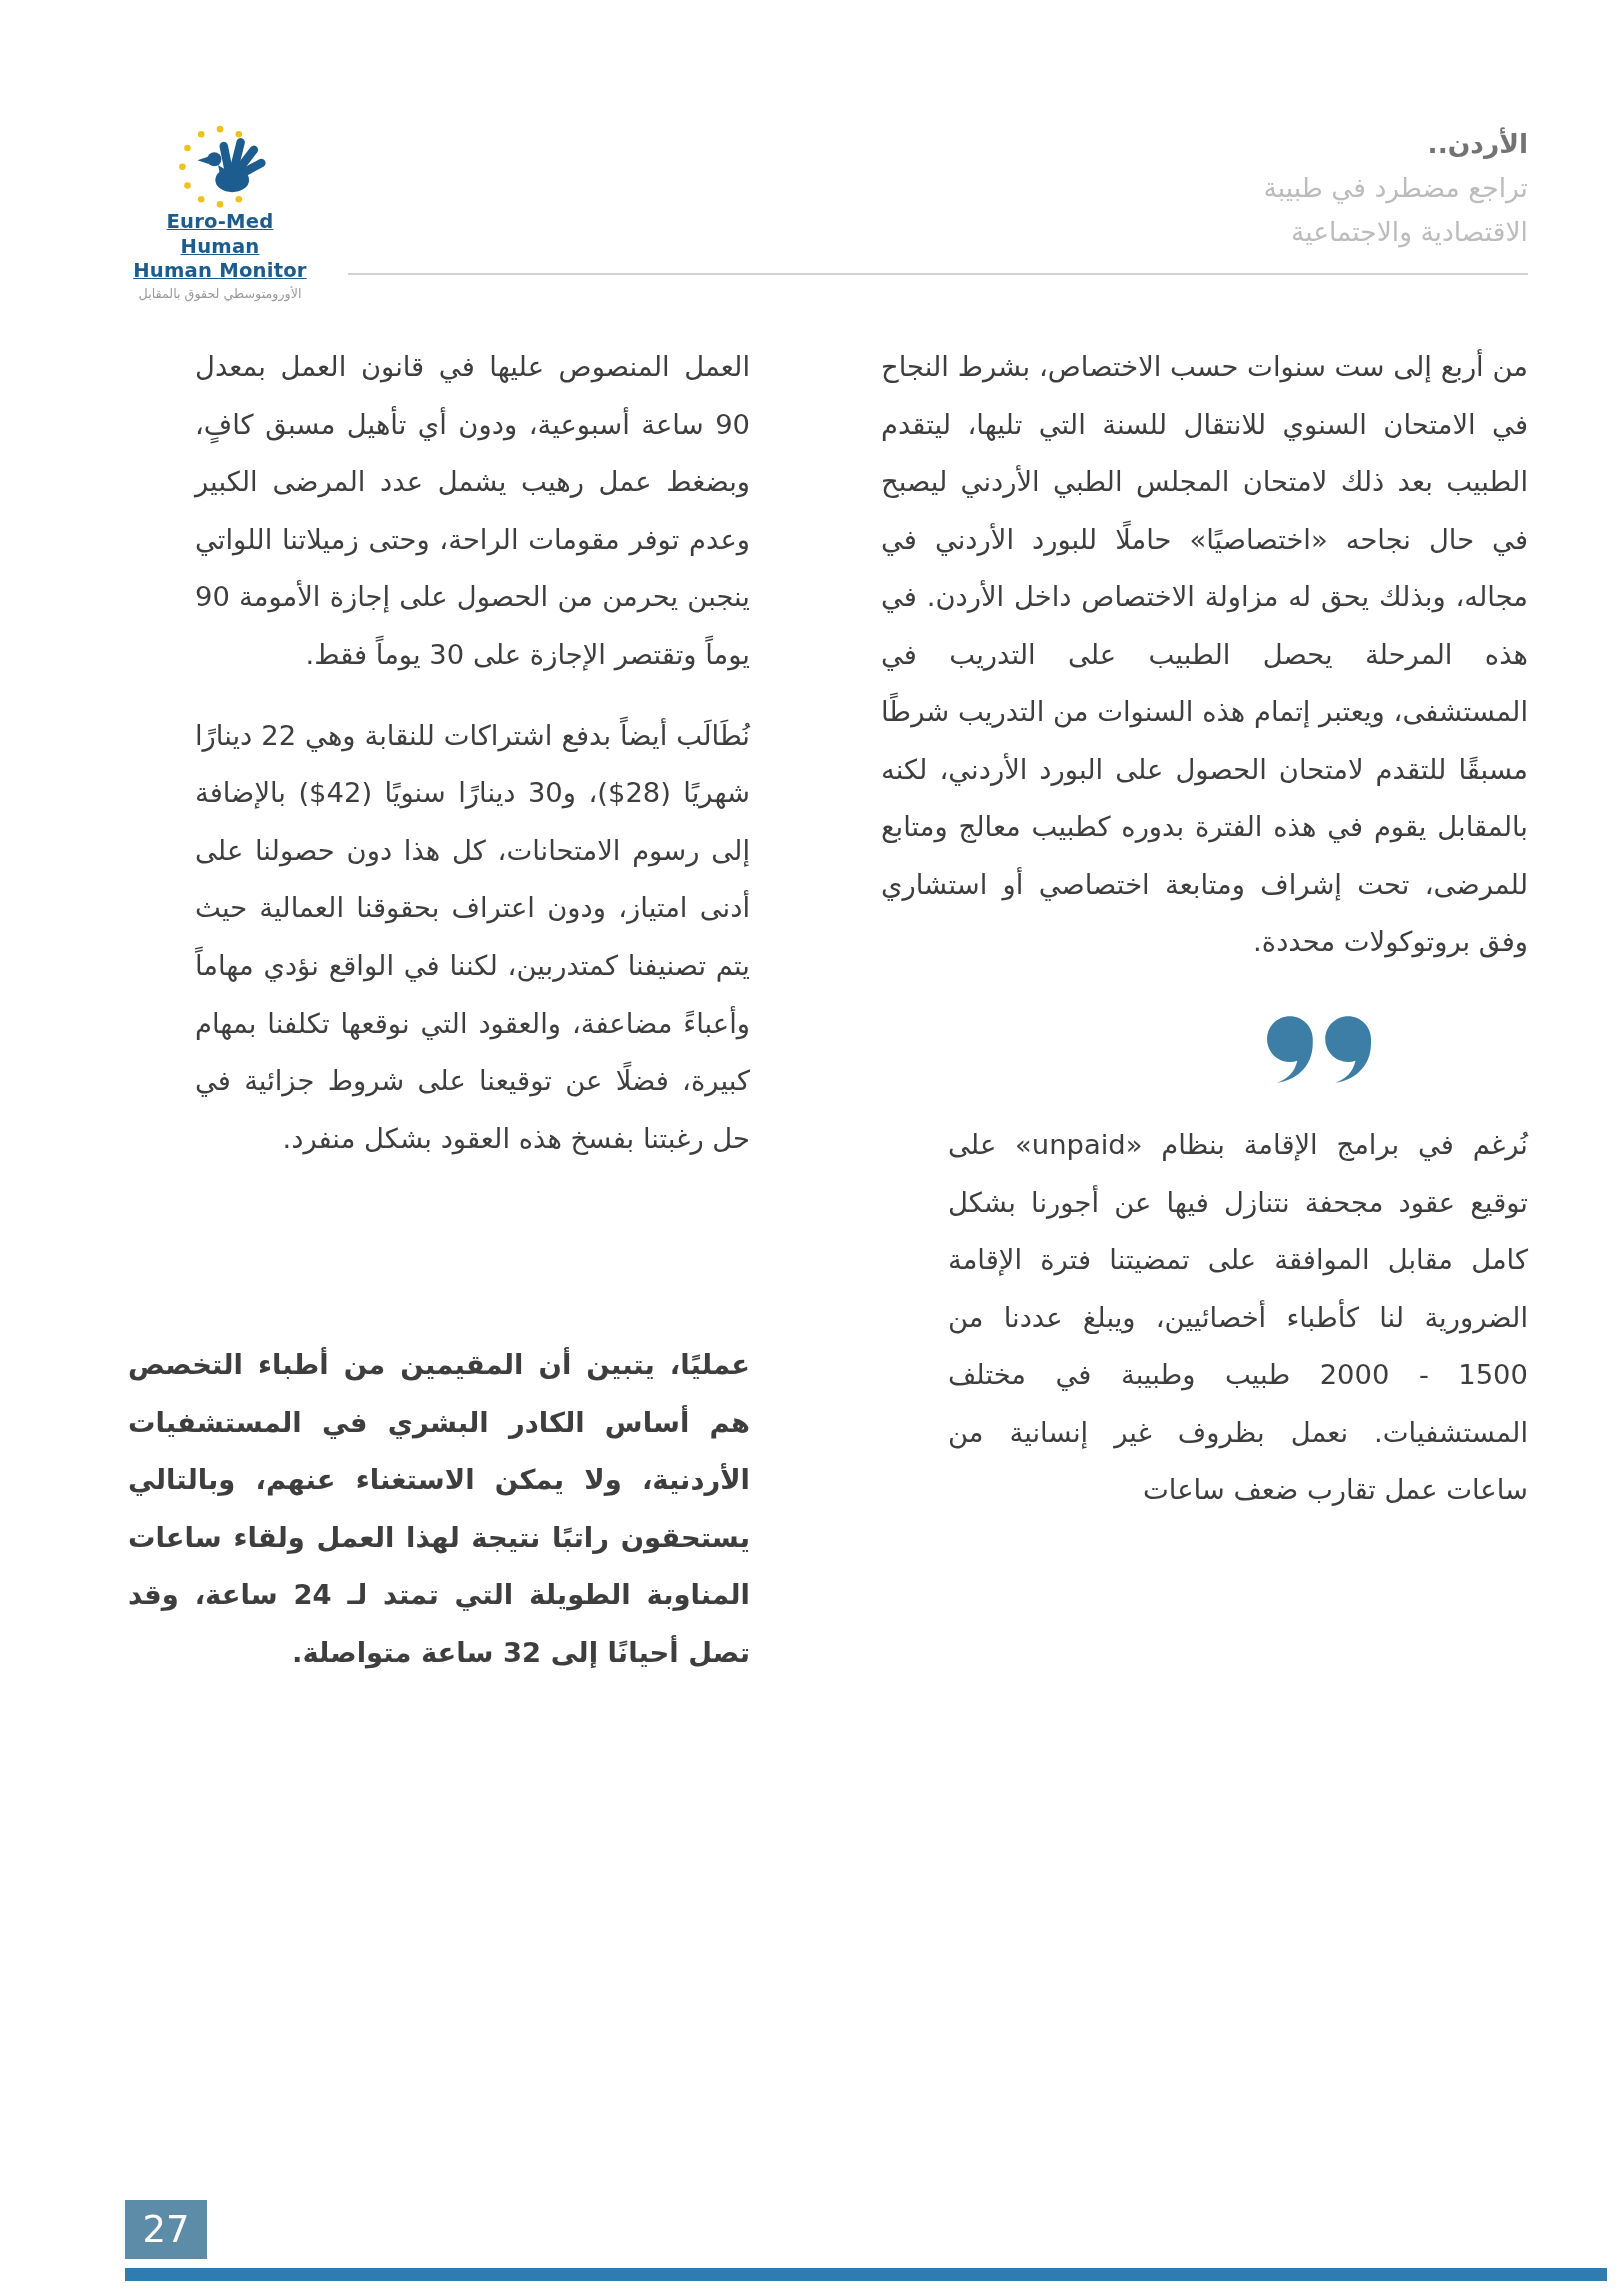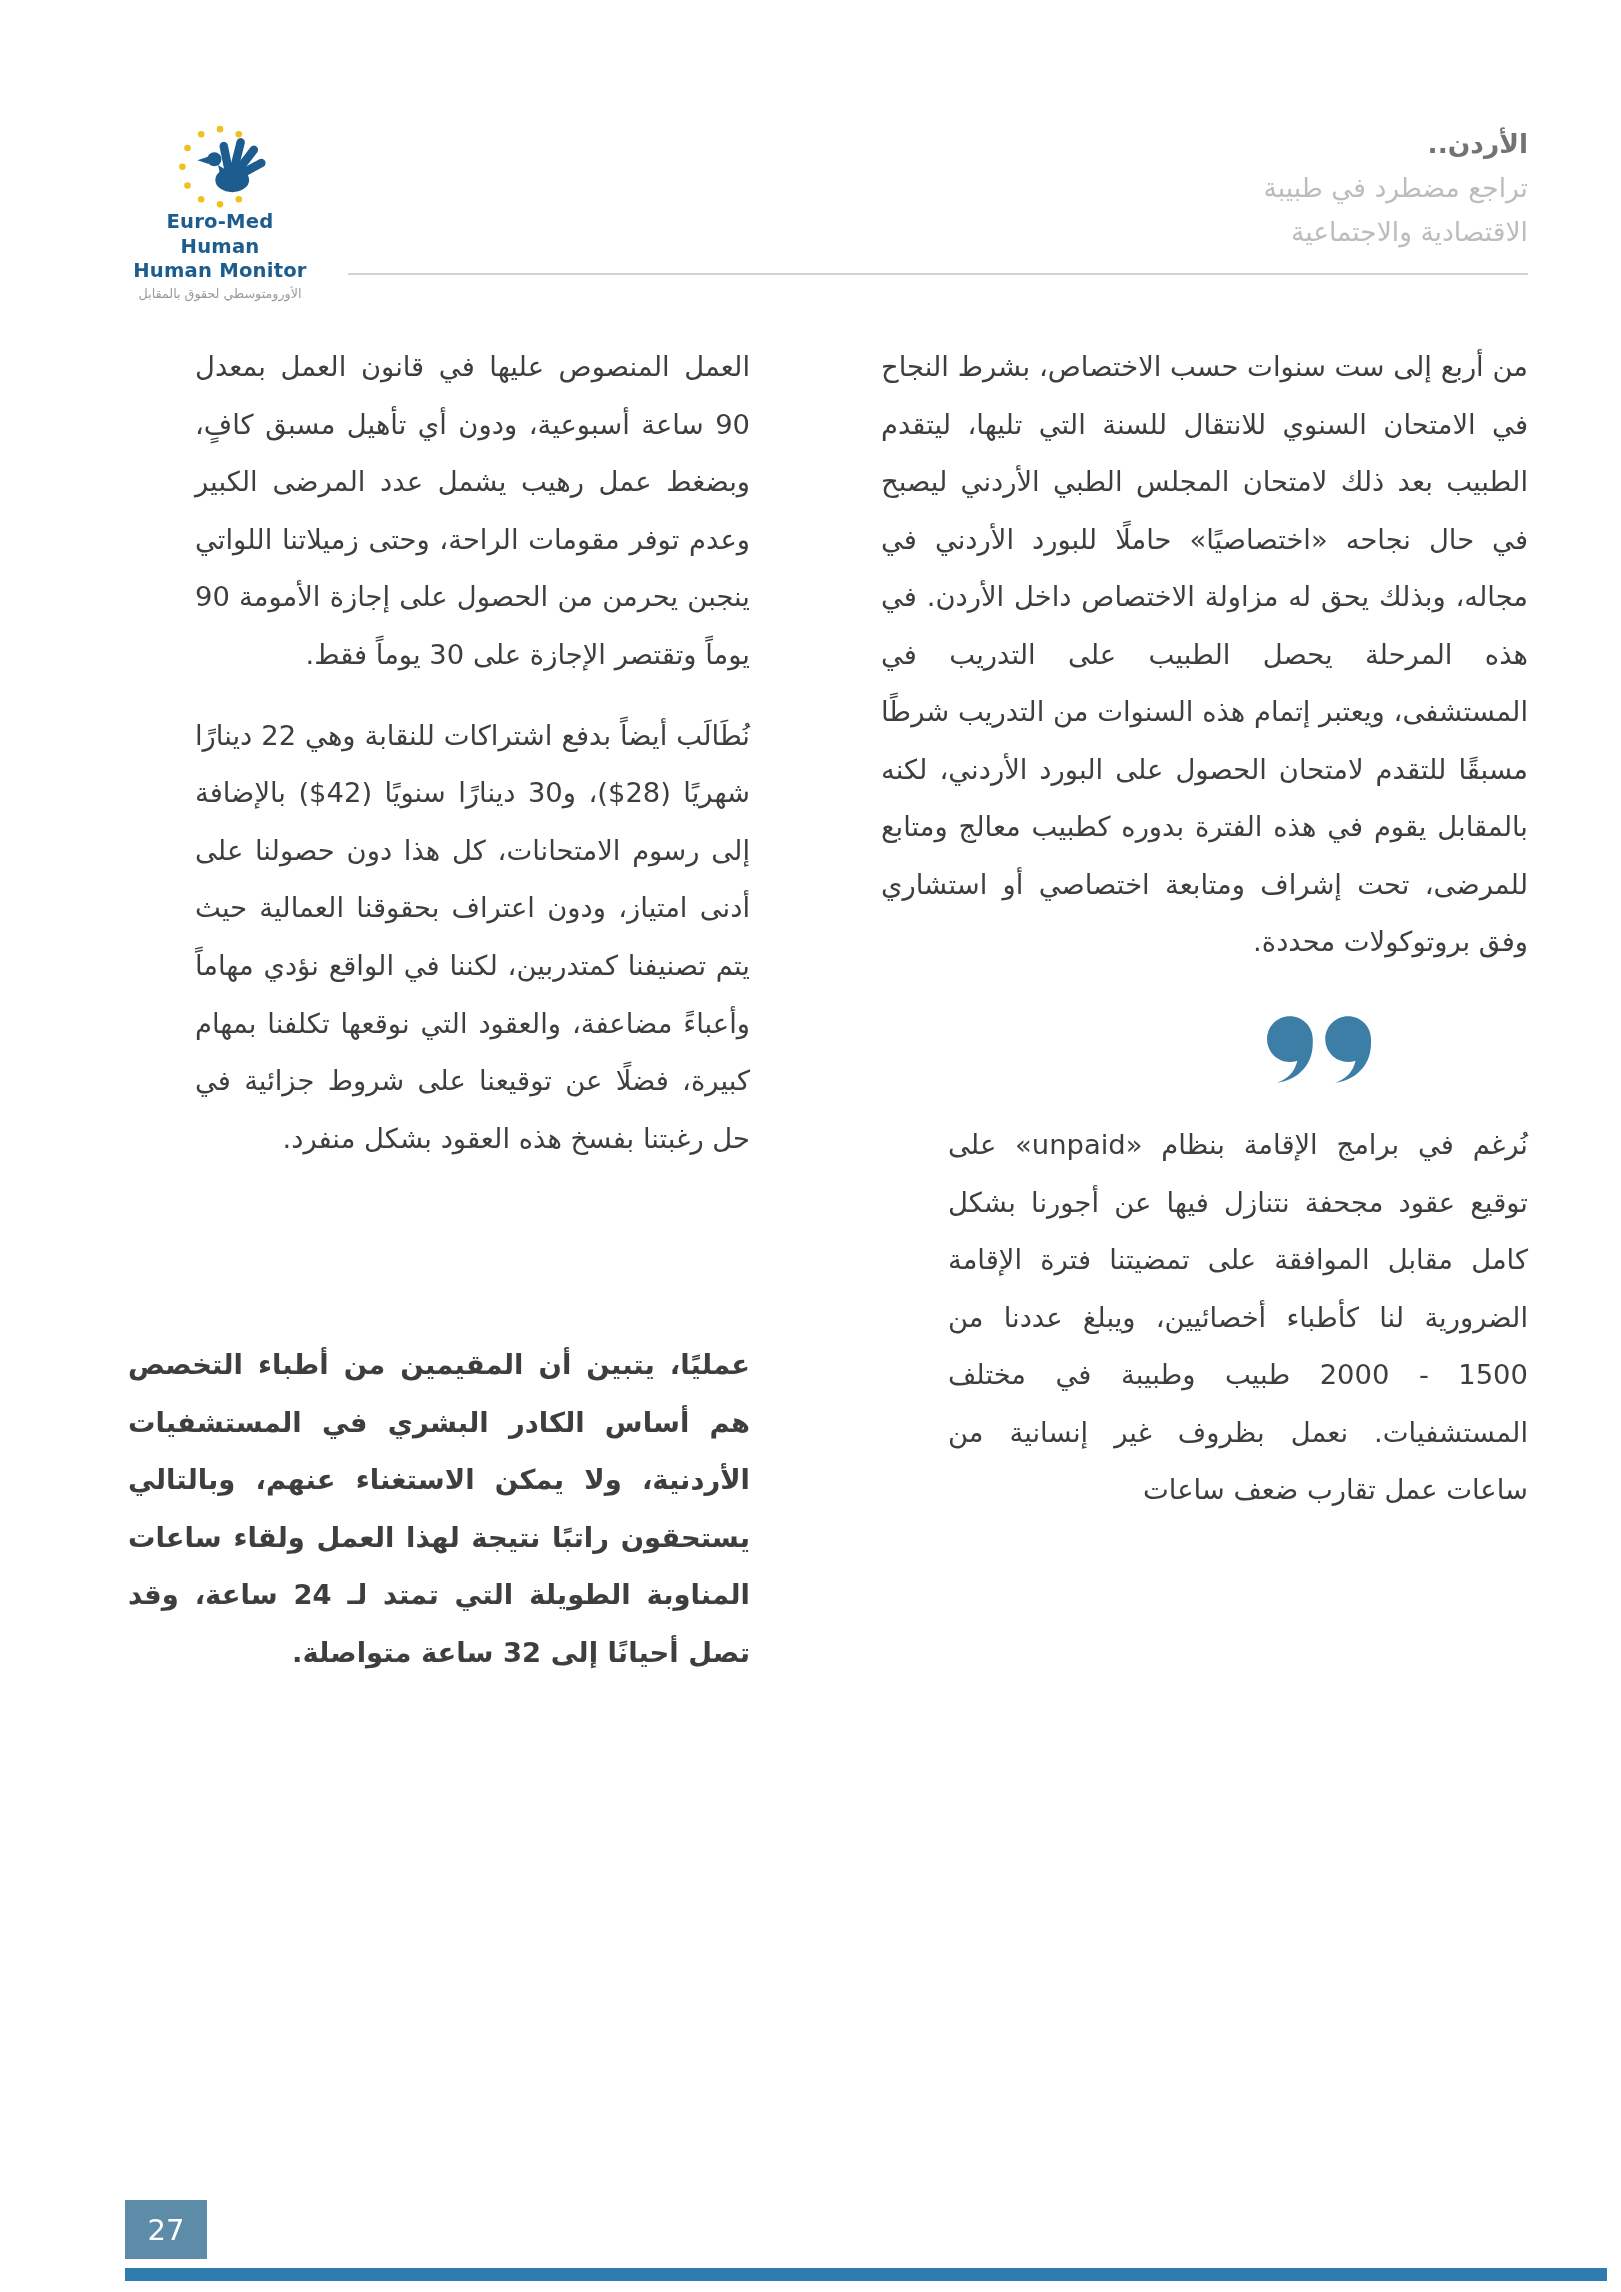--- a/index.html
+++ b/index.html
@@ -8,21 +8,21 @@
     width:1621px;height:2293px;
     background:#ffffff;
     font-family:"DejaVu Sans", sans-serif;
     overflow:hidden;
   }
 
   
   .header{position:absolute;top:116px;left:127px;right:93px;height:167px;}
   .logo{position:absolute;left:0;top:0;width:186px;text-align:center;}
   .logo svg{width:94px;height:94px;display:block;margin:0 auto;}
-  .logo-en{color:#1d5c8e;font-weight:bold;font-size:19.6px;line-height:24.5px;letter-spacing:0.2px;}
+  .logo-en{color:#1d5c8e;font-weight:bold;font-size:19.6px;line-height:24.5px;letter-spacing:0.2px;text-decoration:underline;}
   .logo-ar{color:#9a9a9a;font-size:12.7px;margin-top:2.9px;direction:rtl;}
   .header-title{
     position:absolute;right:0;top:5.9px;text-align:right;direction:rtl;
     color:#bcbcbc;font-size:26.5px;line-height:44px;
   }
   .header-title .ht-bold{color:#737373;font-weight:bold;}
   .header-rule{position:absolute;left:221px;right:0;top:157px;height:2px;background:#d2d2d2;}
 
   
   .columns{
@@ -43,21 +43,21 @@
     display:flex;justify-content:flex-start;
     padding-right:157px;margin:43px 0 29px;
   }
   .quote-icon svg{width:104px;height:73px;}
   .closing{margin-top:169px !important;font-weight:bold;}
 
   
   .page-number{
     position:absolute;left:125px;bottom:34px;
     width:82px;height:59px;background:#5d8ca8;
-    color:#ffffff;font-size:29px;
+    color:#ffffff;font-size:37px;
     display:flex;align-items:center;justify-content:center;
   }
   .footer-bar{
     position:absolute;left:125px;bottom:11.8px;height:13.7px;
     width:1482px;background:#2e7cb0;
   }
 </style>
 </head>
 <body>
 

